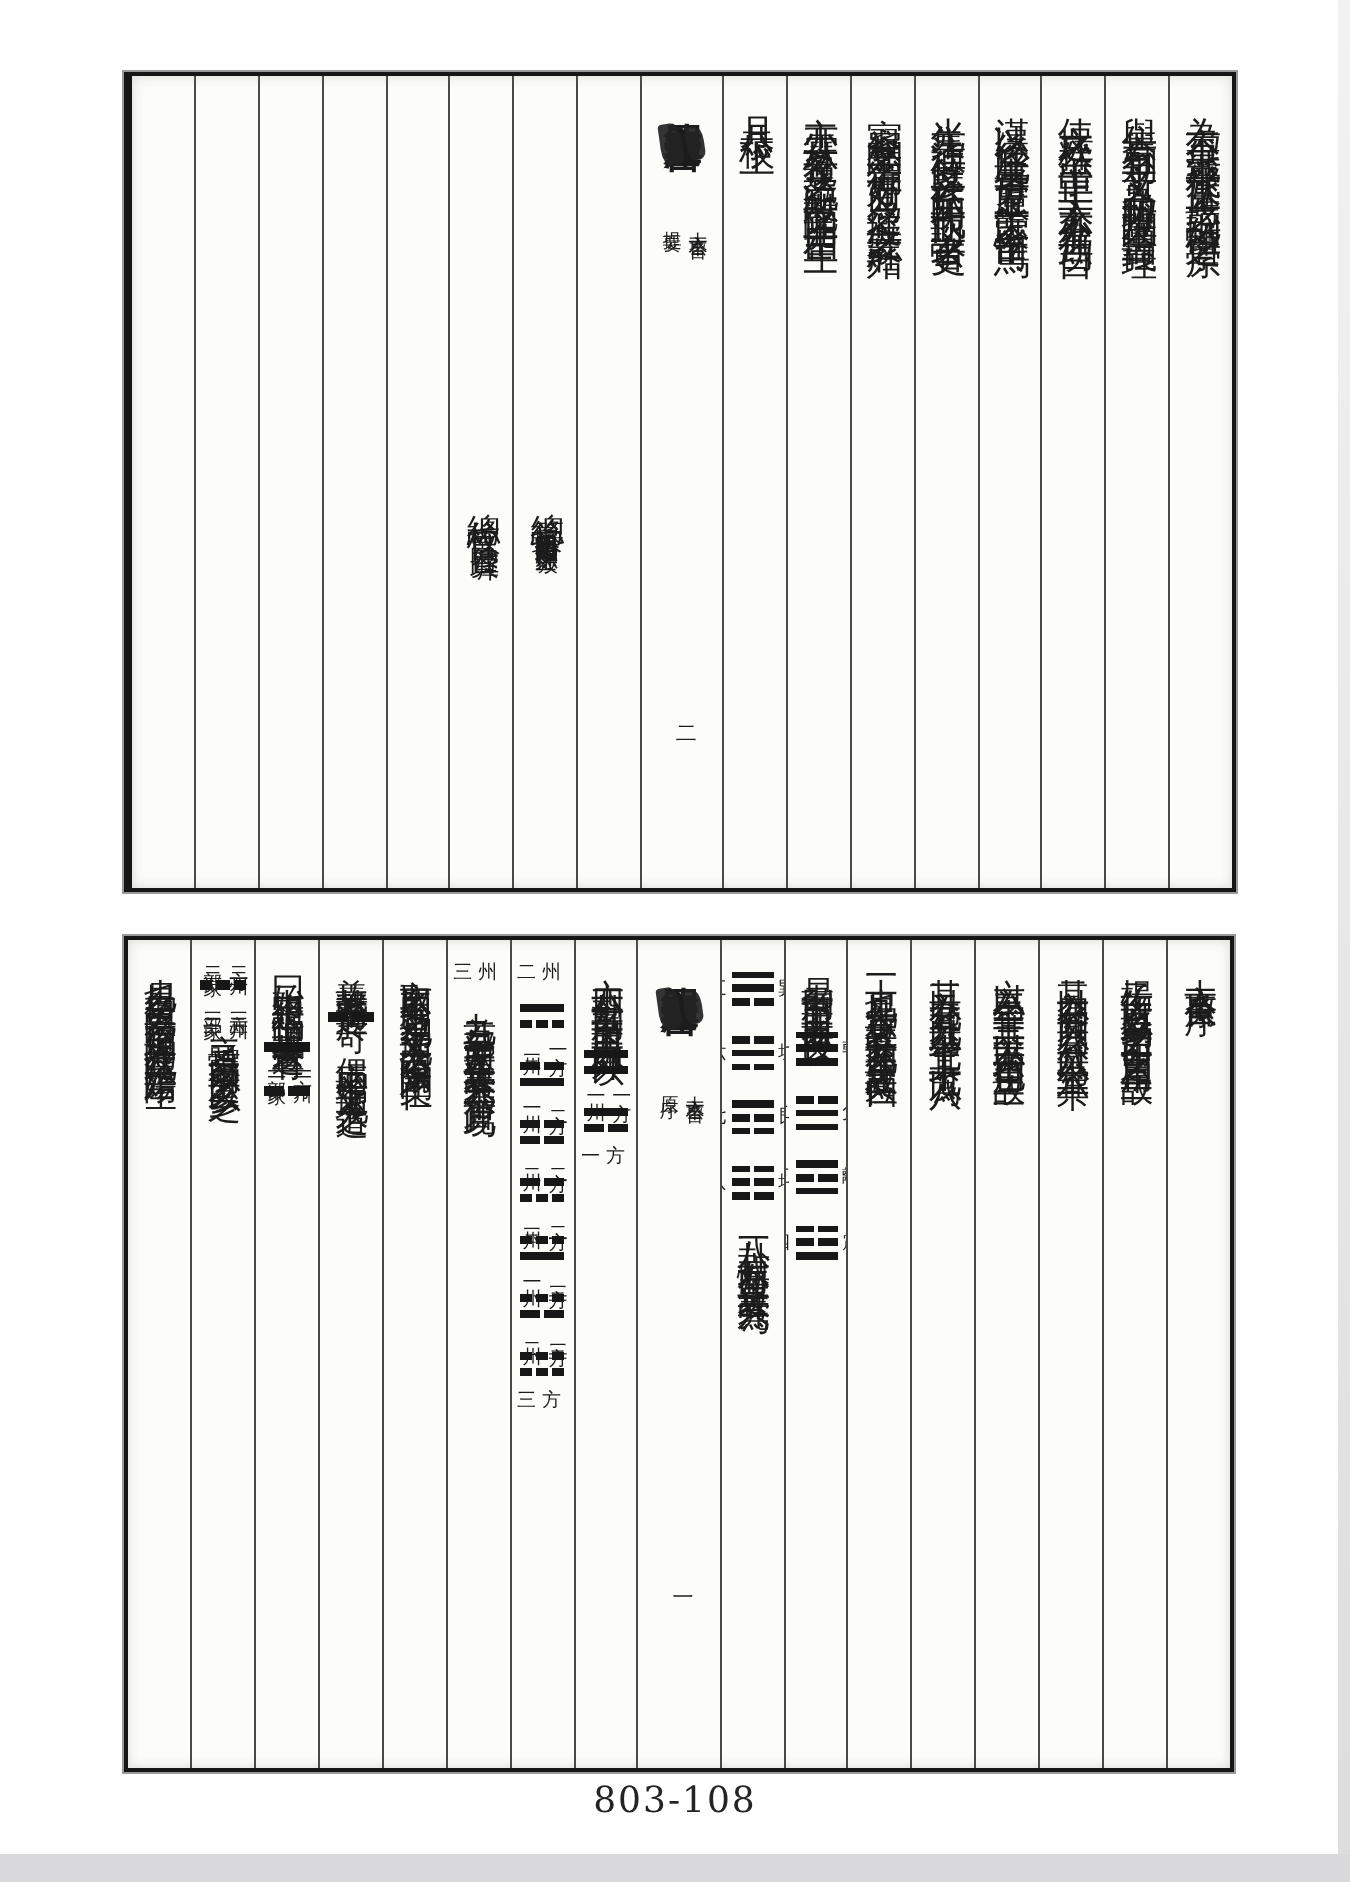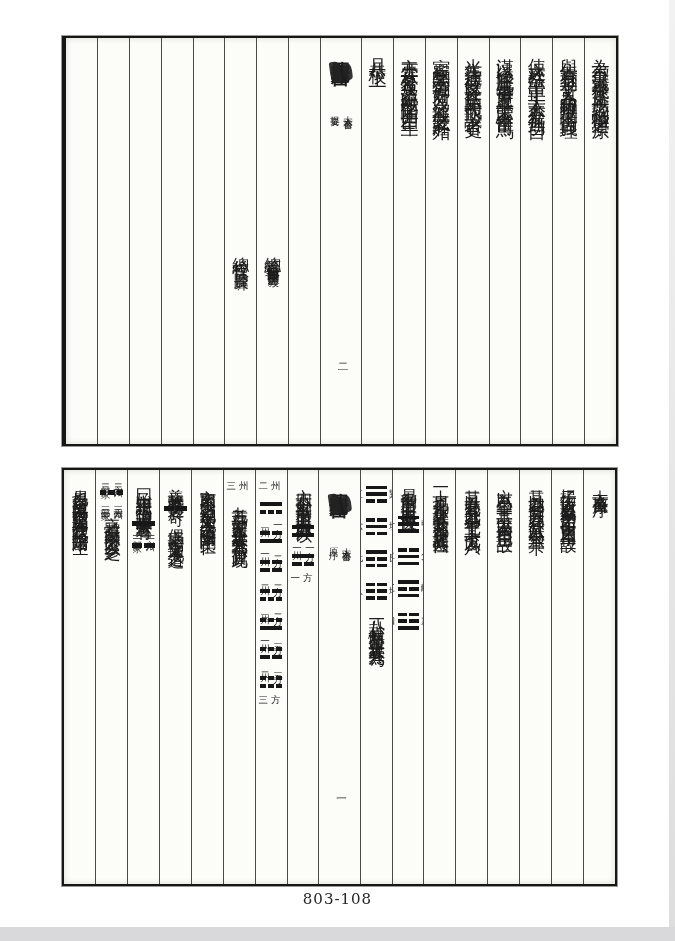--- a/index.html
+++ b/index.html
@@ -47,21 +47,21 @@
   .tri-item{display:flex;align-items:center;gap:2px;margin:8px 0 4px;}
   .tnum,.tname{font-size:9px;width:10px;text-align:center;flex:0 0 auto;}
   .tet-item{display:flex;flex-direction:column;align-items:center;margin-top:7px;font-family:Liberation Serif, serif;}
   .tet-item .bar-row{width:22px;height:4px;margin:2px 0;}
   .tet-item .pair{margin-top:3px;}
   .hlabel{font-size:9.5px;direction:rtl;letter-spacing:3px;white-space:nowrap;margin-top:4px;text-align:center;}
   .fig1{margin:5px 0 1px;}
   .fig1 .bar-row{width:23px;height:5px;margin:2.5px 0;}
   .footer{
     position:absolute;left:62px;width:551px;top:890px;text-align:center;
-    font-size:15px;letter-spacing:1px;color:#242424;
+    font-size:18px;letter-spacing:1px;color:#242424;
     font-family:"DejaVu Serif","Liberation Serif",serif;
   }
   .bottom-band{position:absolute;left:0;bottom:0;width:675px;height:14px;background:#d9d9db;}
   .right-band{position:absolute;right:0;top:0;width:6px;height:941px;background:linear-gradient(to bottom,#f2f2f2,#ddddde);}
 </style>
 </head>
 <body>
 
 <div class="page page-top">
   <div class="col">

